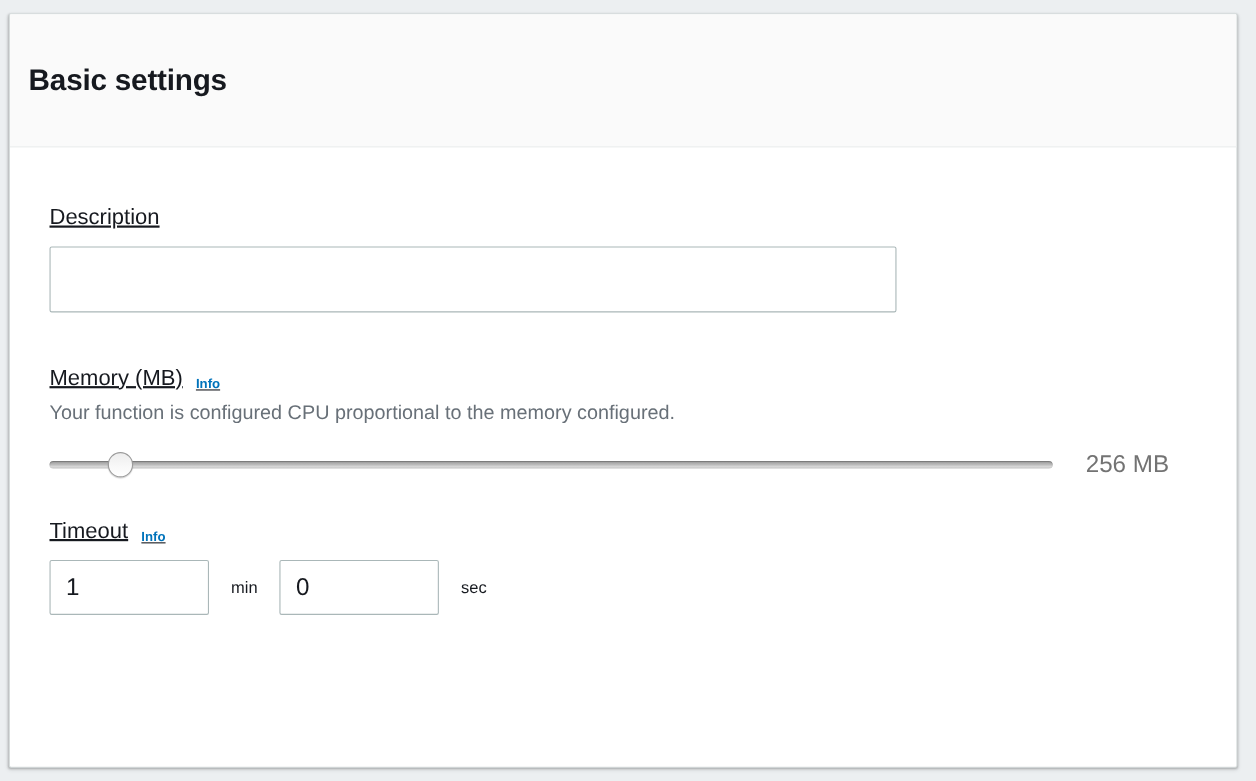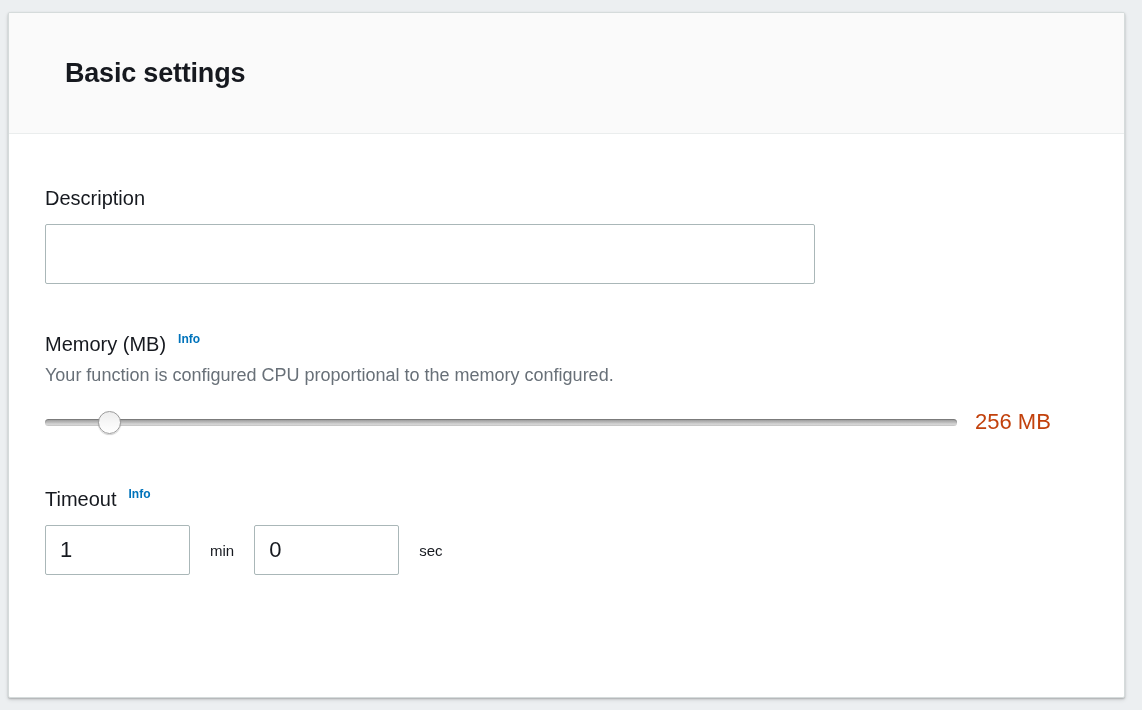--- a/index.html
+++ b/index.html
@@ -29,41 +29,42 @@
     overflow: hidden;
   }
 
   .card-header {
     height: 121px;
     background: #fafafa;
     border-bottom: 1px solid #eaeded;
     box-sizing: border-box;
     display: flex;
     align-items: center;
-    padding: 0 56px;
+    padding: 0 17px;
   }
 
   .card-title {
     font-size: 27px;
     font-weight: bold;
     color: #16191f;
     letter-spacing: -0.2px;
   }
 
   .card-body {
     padding: 52px 36px 0 36px;
   }
 
   .field-label {
     font-size: 20px;
     color: #16191f;
     line-height: 1.2;
     display: flex;
-    align-items: flex-start;
+    align-items: flex-end;
     gap: 12px;
+    text-decoration: underline;
   }
 
   .info-link {
     font-size: 12px;
     font-weight: bold;
     color: #0073bb;
     cursor: pointer;
     text-decoration: none;
   }
 
@@ -126,28 +127,28 @@
     border-radius: 50%;
     background: linear-gradient(to bottom, #ededed 0%, #f7f7f7 50%, #ffffff 100%);
     border: 1px solid #9b9b9b;
     box-sizing: border-box;
     box-shadow: 0 1px 1px rgba(0,0,0,0.18);
     cursor: pointer;
   }
 
   .slider-value {
     font-size: 22px;
-    color: #c2410c;
-    margin-left: 18px;
+    color: #737373;
+    margin-left: 30px;
     white-space: nowrap;
     text-align: center;
   }
 
   .section-timeout {
-    margin-top: 48px;
+    margin-top: 32px;
   }
 
   .timeout-row {
     margin-top: 14px;
     display: flex;
     align-items: center;
   }
 
   .num-input {
     width: 145px;

